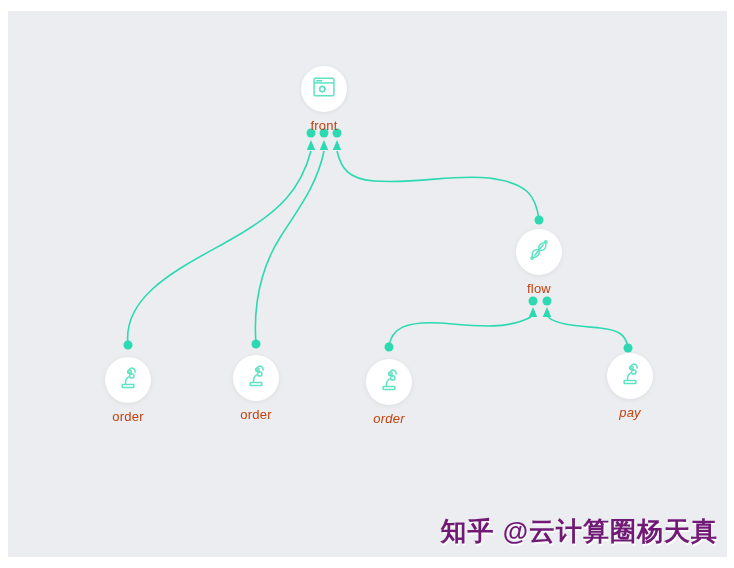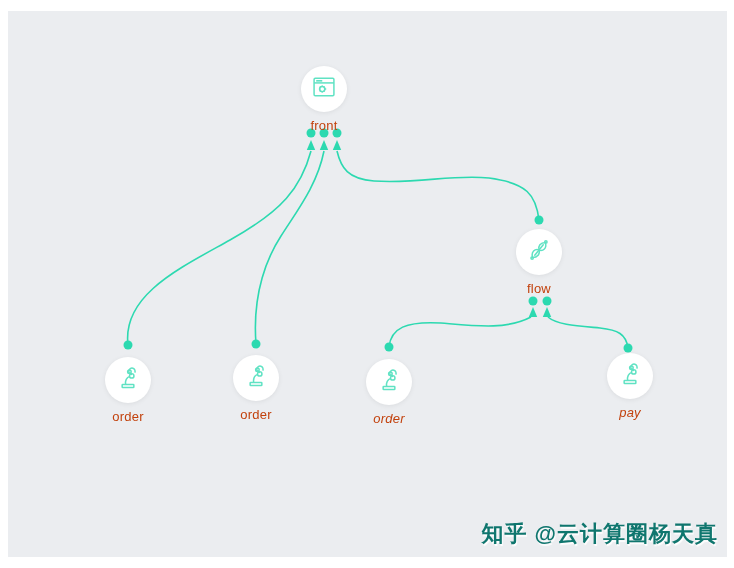--- a/index.html
+++ b/index.html
@@ -20,21 +20,21 @@
     width:46px;height:46px;border-radius:50%;background:#ffffff;
     margin:0 auto;display:flex;align-items:center;justify-content:center;
     box-shadow:0 1px 5px rgba(0,0,0,0.07);
   }
   .node .circle svg{color:var(--accent,#2cd9b0);opacity:0.75;}
   .node .label{
     margin-top:6px;font-size:13px;color:#c2410c;letter-spacing:0.2px;
   }
   .watermark{
     position:absolute;right:9px;bottom:8px;
-    font-size:22px;font-weight:600;color:#0f766e;
+    font-size:26px;font-weight:600;color:#701a75;
     text-shadow:1px 2px 1px rgba(255,255,255,0.95);
     letter-spacing:1px;white-space:nowrap;
   }
 </style>
 </head>
 <body>
 
 <div class="canvas">
 
   <svg id="edges-svg">

